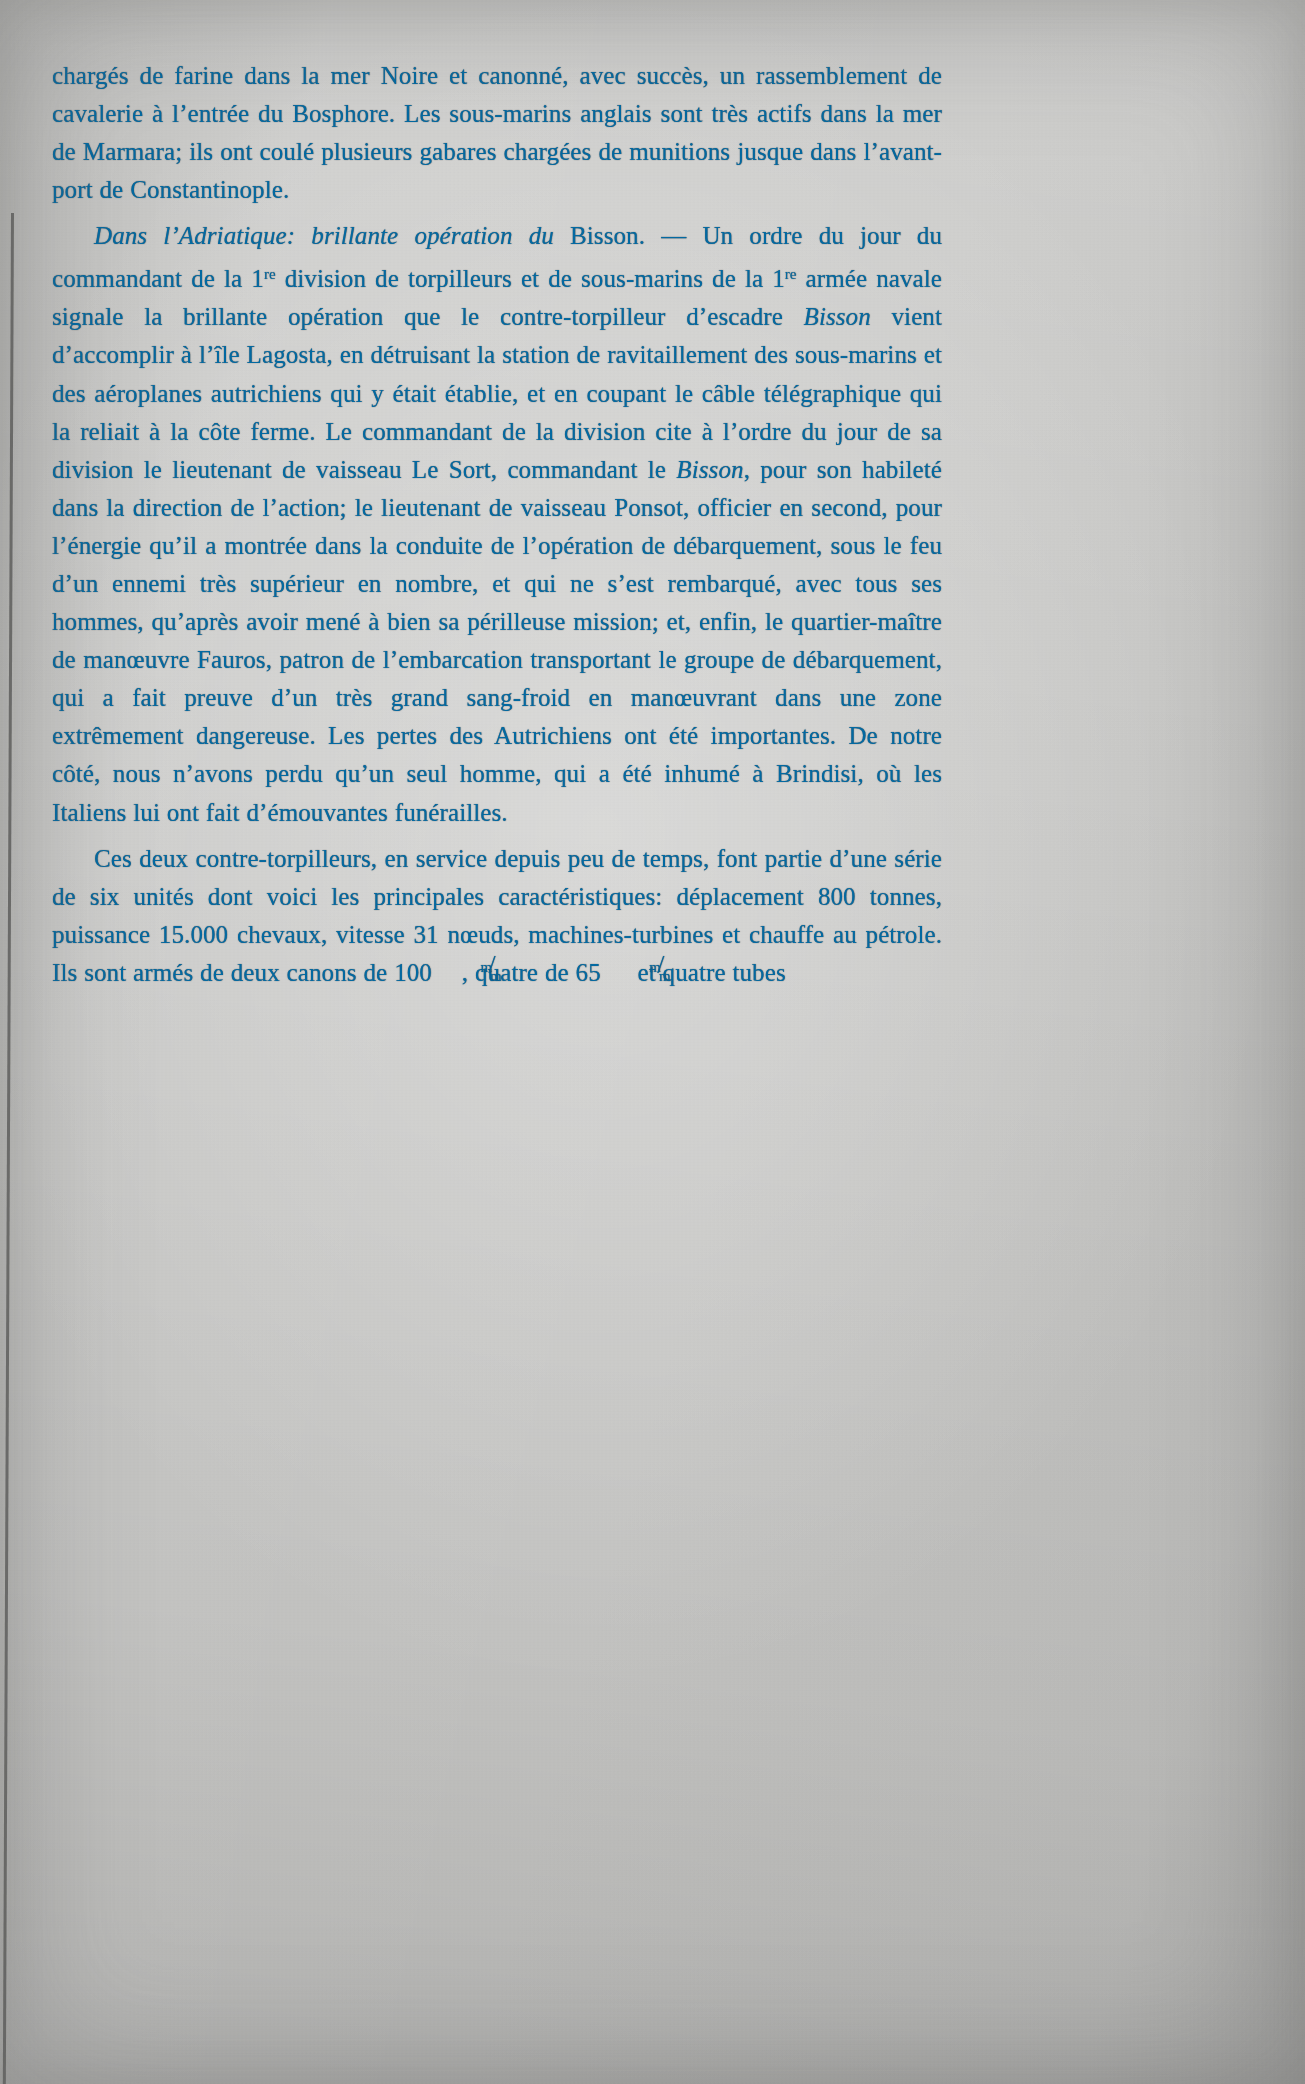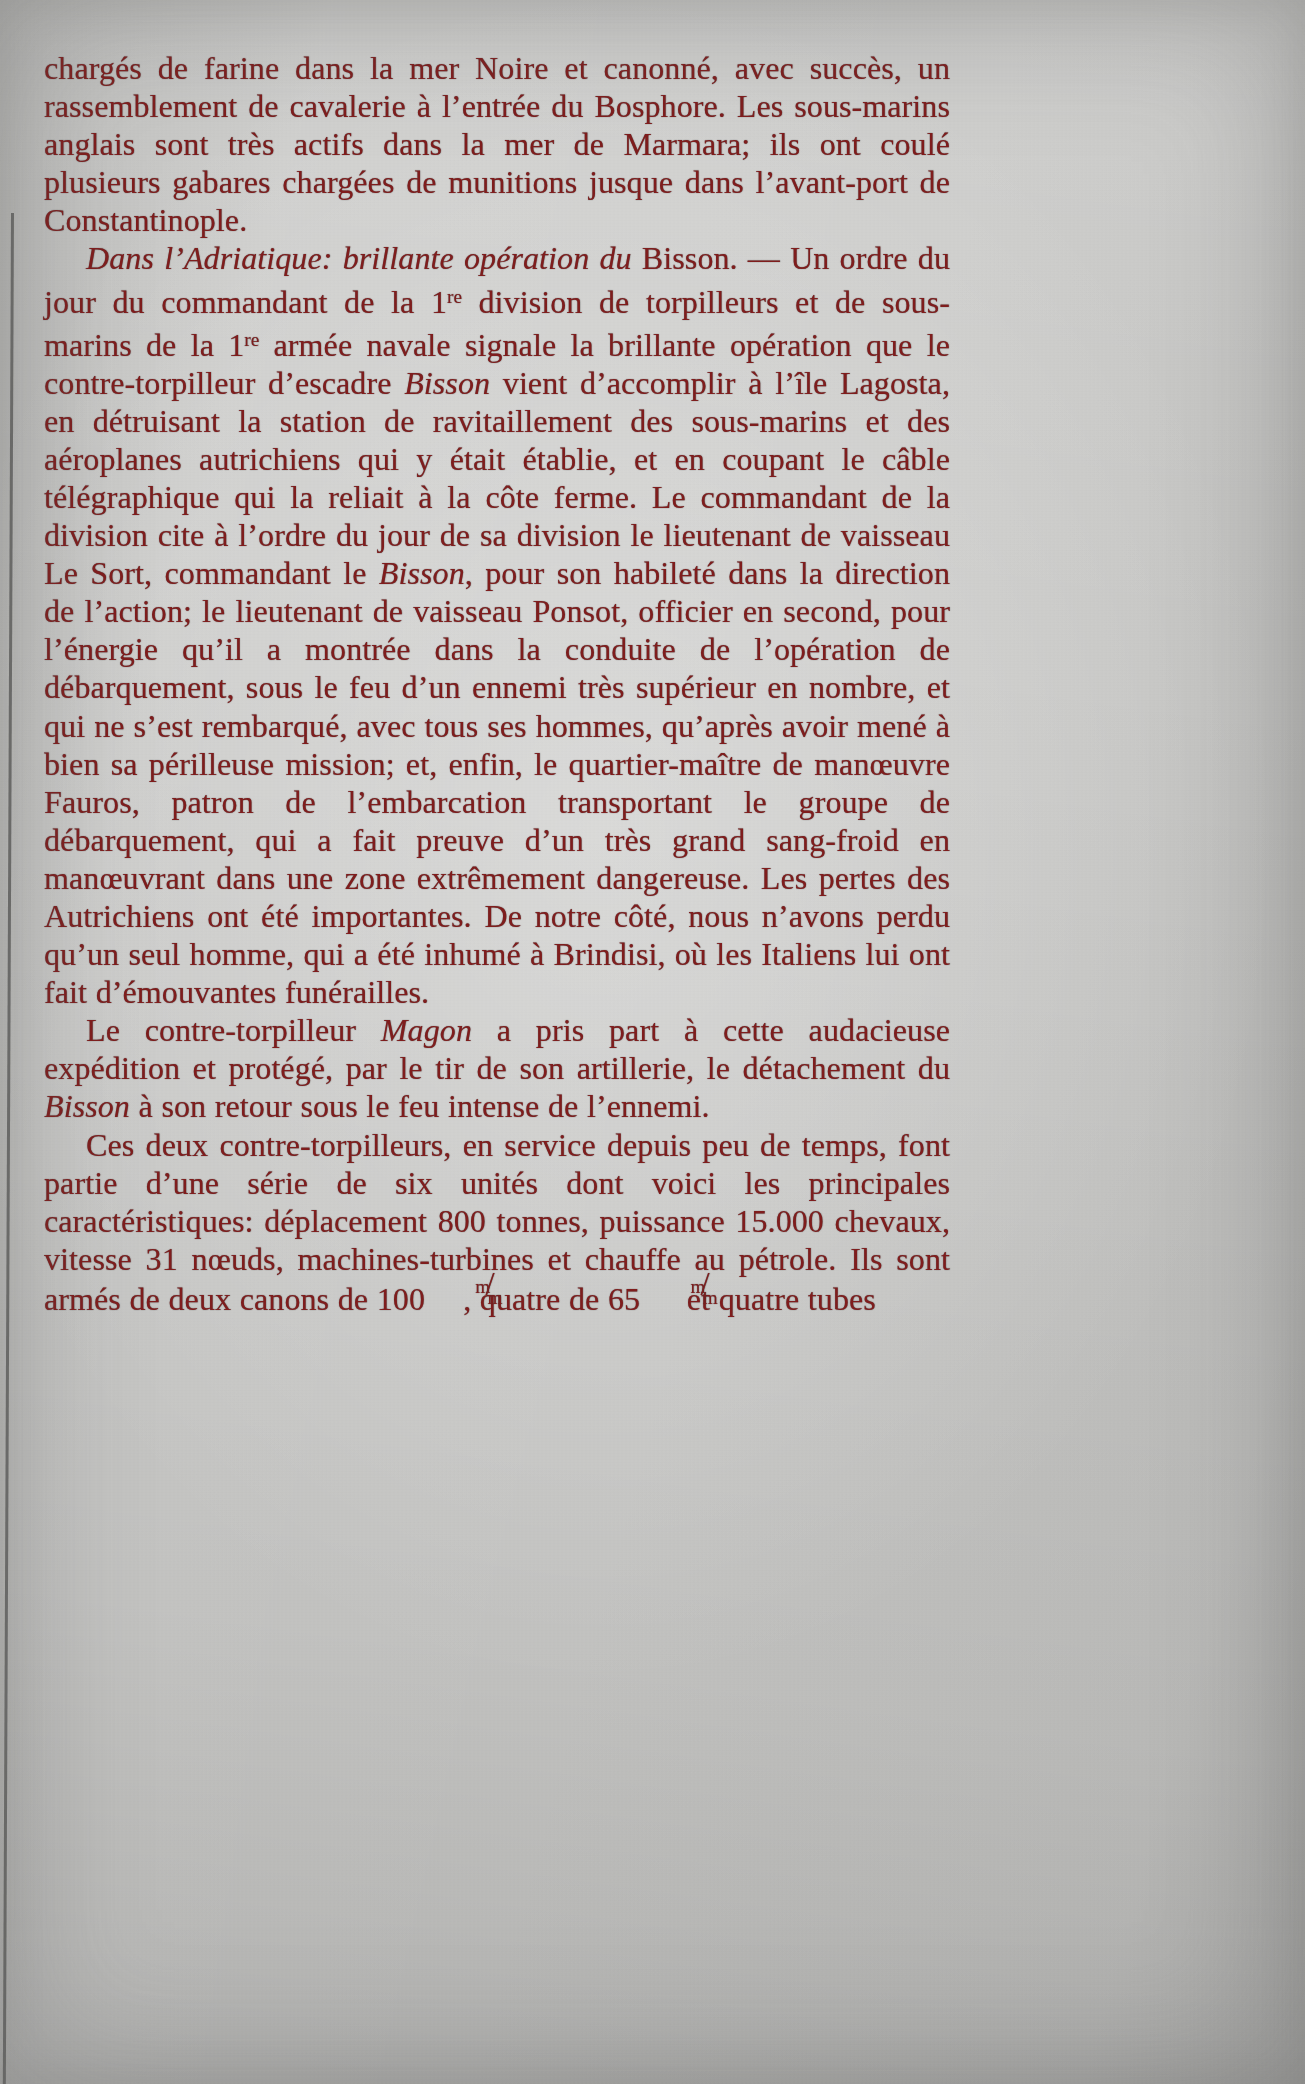--- a/index.html
+++ b/index.html
@@ -40,24 +40,24 @@
     transform-origin:top center;
   }
 
   #column{
     position:absolute;
     left:44px;top:49px;
     width:906px;
   }
 
   .para{
-    margin:0;
-    font-size:32px;
+    margin:8px;
+    font-size:25px;
     line-height:38.1px;
-    color:#7f1d1d;
+    color:#0369a1;
     text-align:justify;
     text-align-last:left;
     letter-spacing:.1px;
     word-spacing:.5px;
     -webkit-font-smoothing:antialiased;
     text-shadow:0 0 1.1px rgba(40,40,40,.55), 0.4px 0.35px 0.8px rgba(90,90,88,.35);
   }
   .para + .para{ margin-top:0; }
   .indent{ text-indent:42px; }
   .gap{ margin-top:17px;font-family:Liberation Serif, serif; }
@@ -85,23 +85,20 @@
 <div id="column">
 
   <p class="para">
     <span>chargés de farine dans la mer Noire et canonné, avec succès, un rassemblement de cavalerie à l’entrée du Bosphore. Les sous-marins anglais sont très actifs dans la mer de Marmara; ils ont coulé plusieurs gabares chargées de munitions jusque dans l’avant-port de Constantinople.</span>
   </p>
 
   <p class="para indent gap">
     <em>Dans l’Adriatique: brillante opération du</em><span> Bisson. — Un ordre du jour du commandant de la 1</span><sup>re</sup><span> division de torpilleurs et de sous-marins de la 1</span><sup>re</sup><span> armée navale signale la brillante opération que le contre-torpilleur d’escadre </span><em>Bisson</em><span> vient d’accomplir à l’île Lagosta, en détruisant la station de ravitaillement des sous-marins et des aéroplanes autrichiens qui y était établie, et en coupant le câble télégraphique qui la reliait à la côte ferme. Le commandant de la division cite à l’ordre du jour de sa division le lieutenant de vaisseau Le Sort, commandant le </span><em>Bisson</em><span>, pour son habileté dans la direction de l’action; le lieutenant de vaisseau Ponsot, officier en second, pour l’énergie qu’il a montrée dans la conduite de l’opération de débarquement, sous le feu d’un ennemi très supérieur en nombre, et qui ne s’est rembarqué, avec tous ses hommes, qu’après avoir mené à bien sa périlleuse mission; et, enfin, le quartier-maître de manœuvre Fauros, patron de l’embarcation transportant le groupe de débarquement, qui a fait preuve d’un très grand sang-froid en manœuvrant dans une zone extrêmement dangereuse. Les pertes des Autrichiens ont été importantes. De notre côté, nous n’avons perdu qu’un seul homme, qui a été inhumé à Brindisi, où les Italiens lui ont fait d’émouvantes funérailles.</span>
   </p>
 
-  <p class="para indent">
-    <span>Le contre-torpilleur </span><em>Magon</em><span> a pris part à cette audacieuse expédition et protégé, par le tir de son artillerie, le détachement du </span><em>Bisson</em><span> à son retour sous le feu intense de l’ennemi.</span>
-  </p>
 
   <p class="para indent">
     <span>Ces deux contre-torpilleurs, en service depuis peu de temps, font partie d’une série de six unités dont voici les principales caractéristiques: déplacement 800 tonnes, puissance 15.000 chevaux, vitesse 31 nœuds, machines-turbines et chauffe au pétrole. Ils sont armés de deux canons de 100 </span><span class="mm"><span class="num">m</span><span class="sol">/</span><span class="den">m</span></span><span>, quatre de 65 </span><span class="mm"><span class="num">m</span><span class="sol">/</span><span class="den">m</span></span><span> et quatre tubes</span>
   </p>
 
 </div>
 
 <div id="vignette"></div>
 
 </body></html>

